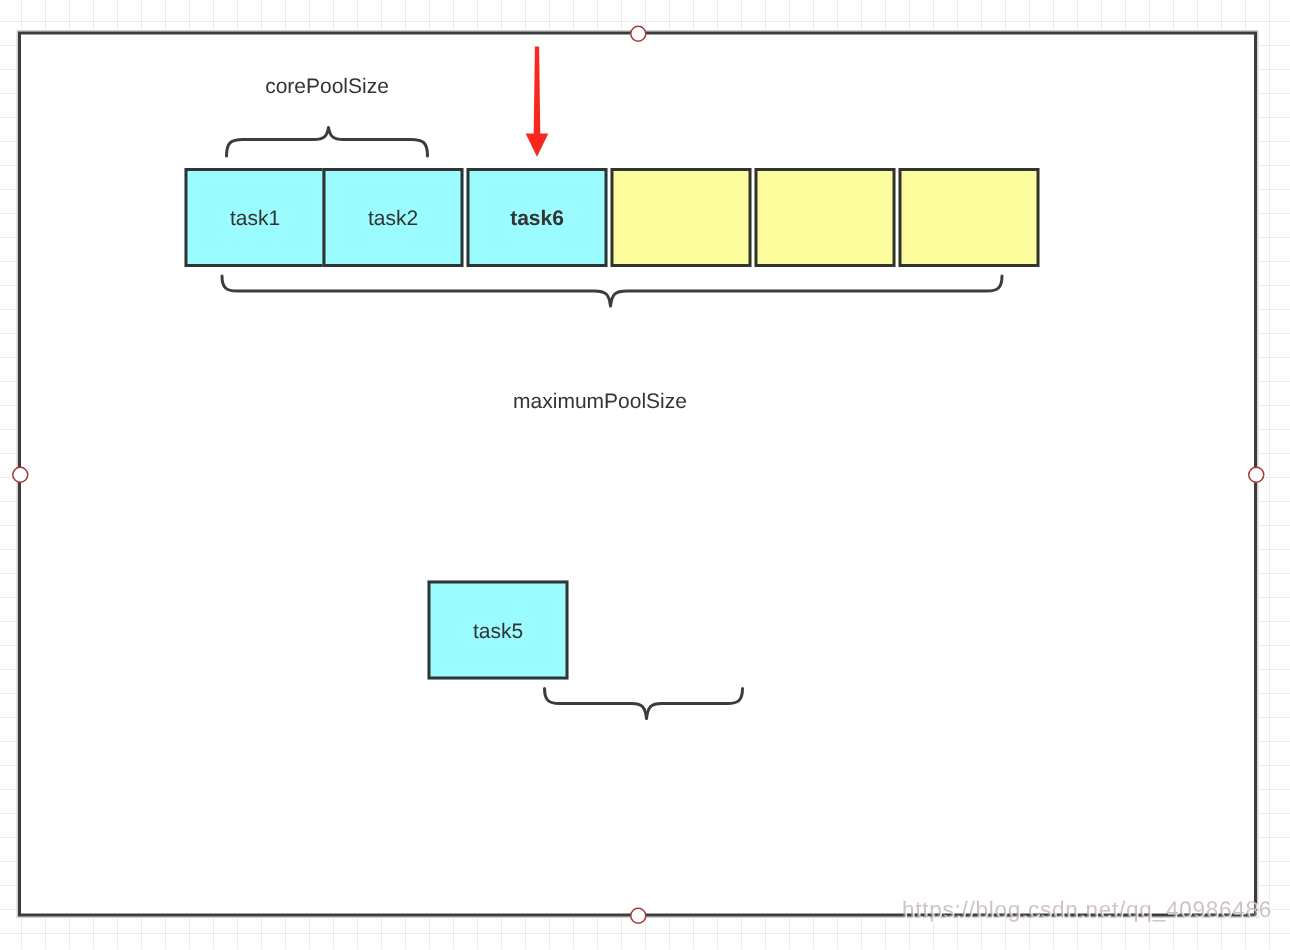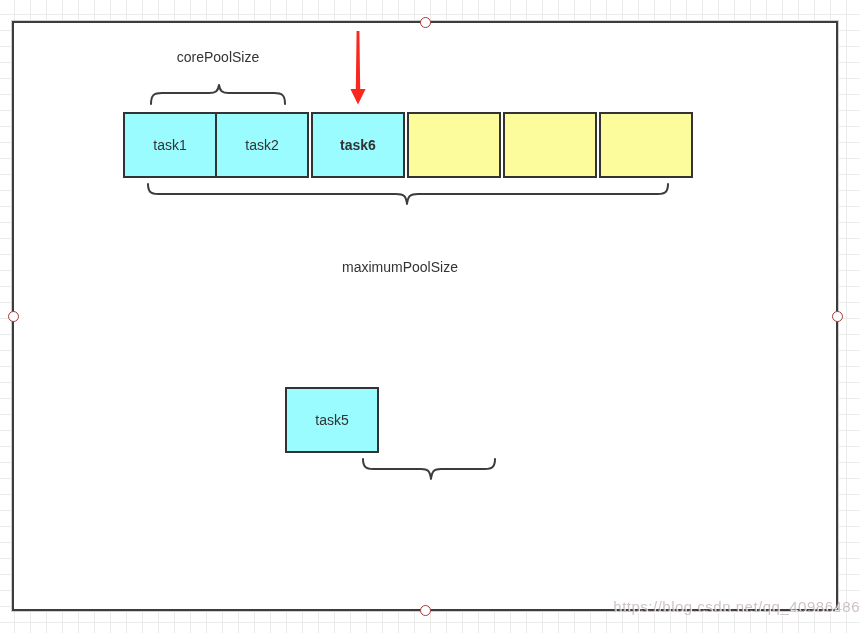--- a/index.html
+++ b/index.html
@@ -53,21 +53,21 @@
     border:2px solid var(--box_border,#333);
     display:flex;align-items:center;justify-content:center;
     font-size:14px;color:var(--label_text,#333);
     background:var(--task_fill,#9afcff);
   }
   .box.empty{background:var(--empty_fill,#fcfc9d);}
   .box.merge-left{margin-left:-2px;}   
   .box.gap-left  {margin-left:2px;font-weight:bold;}    
 
   .watermark{
-    position:absolute;right:0;top:598px;z-index:40;
+    position:absolute;right:12px;top:598px;z-index:40;
     font-size:15px;letter-spacing:.5px;
     color:rgba(176,157,157,.62);
     text-shadow:1px 1px 0 rgba(255,255,255,.85);
   }
 </style>
 </head>
 <body>
 
 <div class="stage">
 

